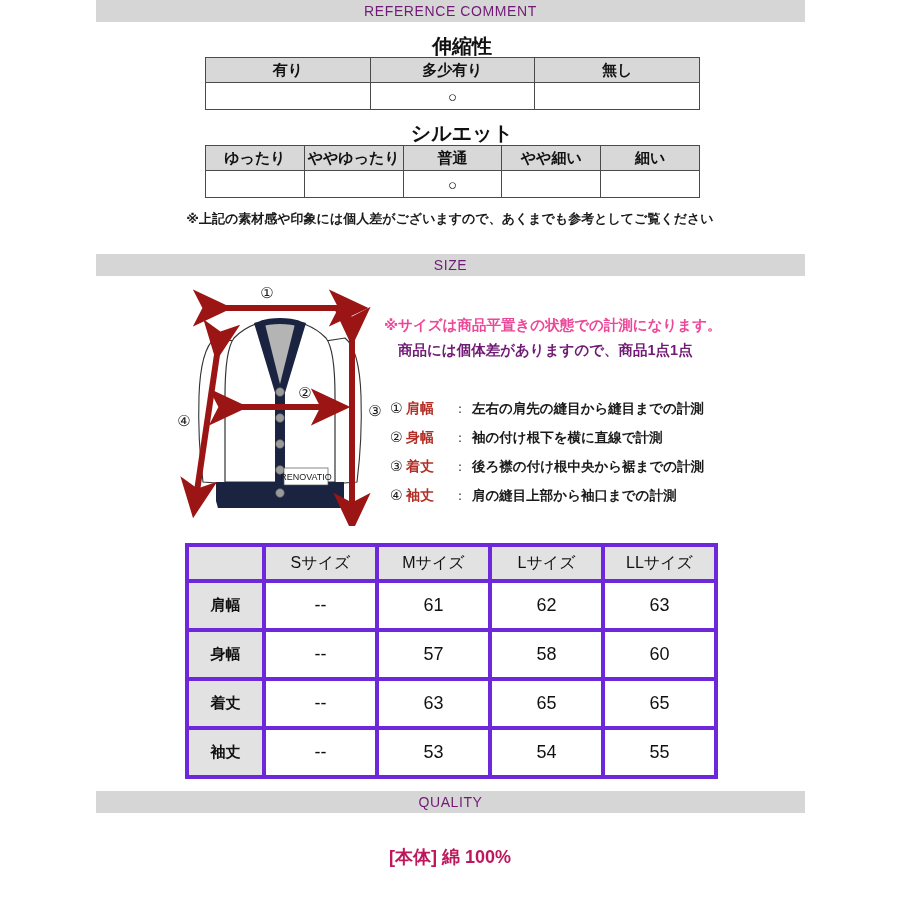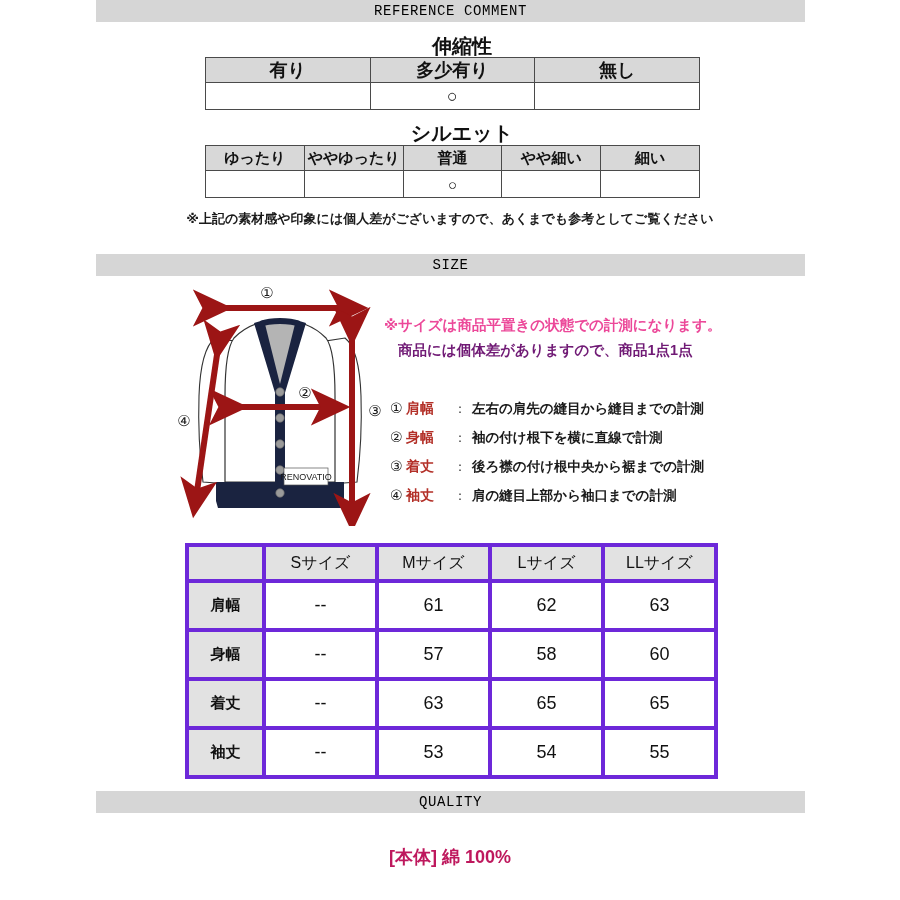--- a/index.html
+++ b/index.html
@@ -21,24 +21,24 @@
     position: absolute;
     left: 96px;
     width: 709px;
     height: 22px;
     background: #d6d6d6;
     display: flex;
     align-items: center;
     justify-content: center;
   }
   .section-bar span {
-    font-family: Liberation Mono, monospace;
+    font-family: Liberation Sans, sans-serif;
     font-size: 14px;
     letter-spacing: 0.6px;
-    color: #000000;
+    color: #701a75;
   }
   #bar-reference { top: 0px; }
   #bar-size { top: 254px; }
   #bar-quality { top: 791px; }
 
   
   .sub-title {
     position: absolute;
     width: 900px;
     left: 12px;
@@ -58,21 +58,21 @@
     border-collapse: collapse;
     table-layout: fixed;
   }
   #table-stretch { top: 57px; }
   #table-silhouette { top: 145px; }
 
   .ref-table th,
   .ref-table td {
     border: 1px solid #4a4a4a;
     text-align: center;
-    font-size: 18px;
+    font-size: 15px;
     font-weight: 700;
     color: #111;
     padding: 0;
   }
   .ref-table th {
     background: #d8d8d8;
     height: 24px;
   }
   .ref-table td {
     background: #ffffff;

